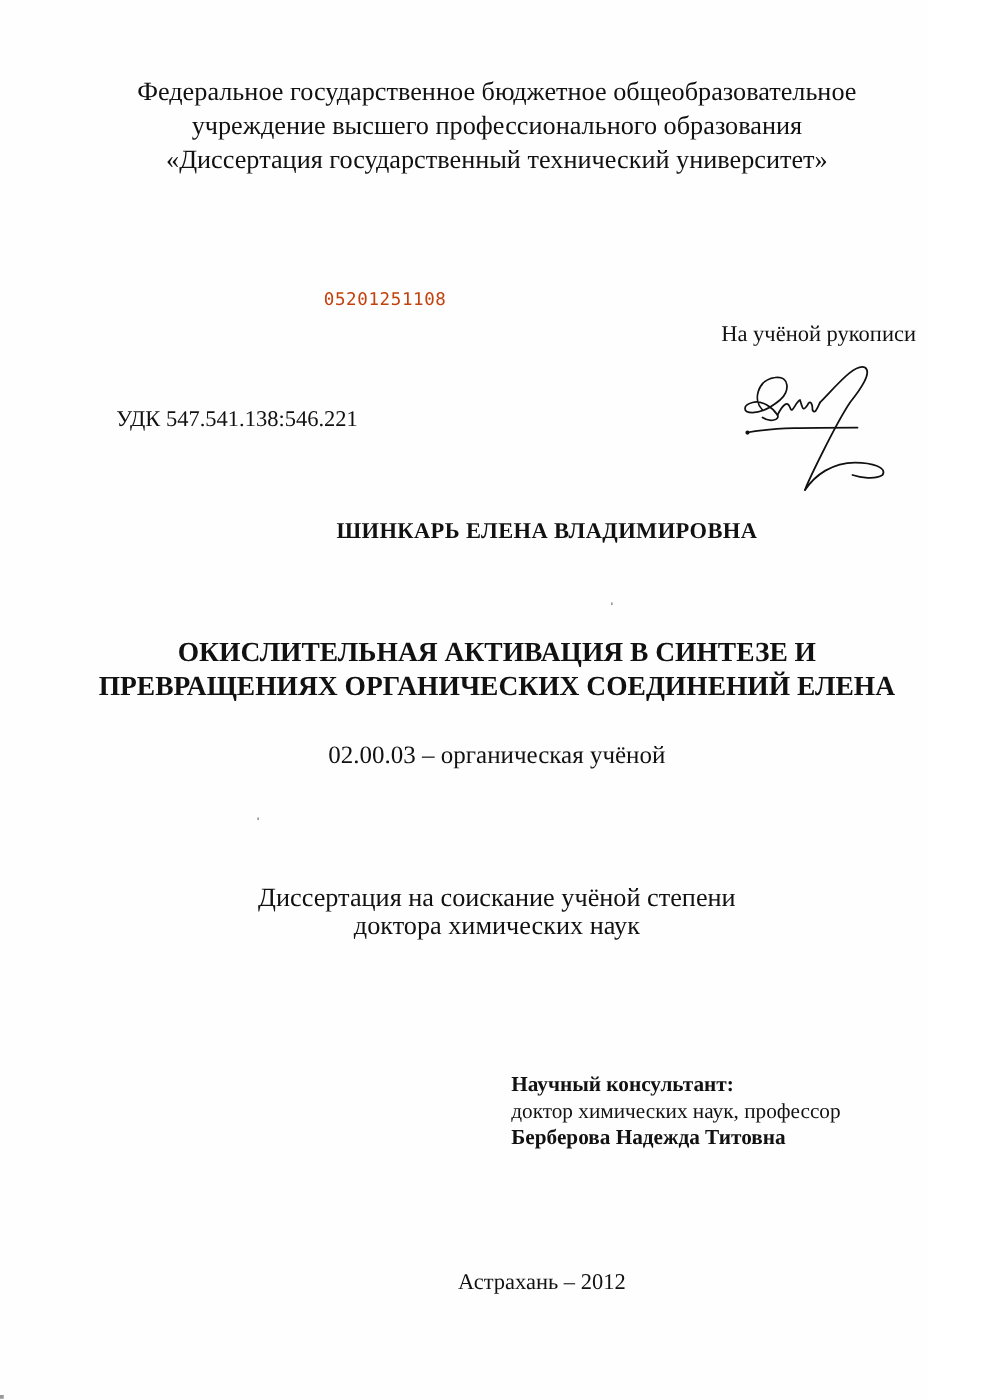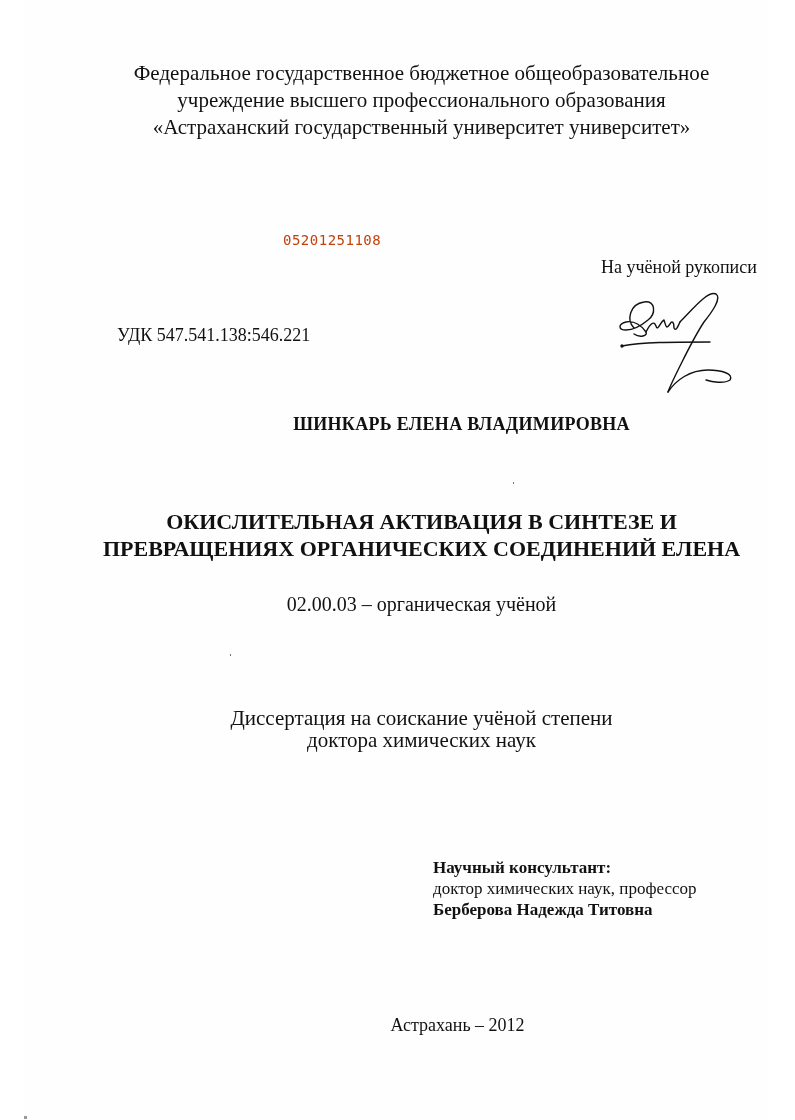--- a/index.html
+++ b/index.html
@@ -14,21 +14,20 @@
       overflow: hidden;
       font-family: "Liberation Serif", "DejaVu Serif", serif;
       color: #111111;
     }
     .page {
       position: absolute;
       left: 0; top: 0;
       width: 743px;
       height: 1120px;
       background: #fefefe;
-      margin-left: 24px;
     }
     .abs { position: absolute; }
     .center-block {
       position: absolute;
       left: 0;
       width: 795px;
       text-align: center;
     }
     .institution {
       top: 60px;
@@ -106,21 +105,21 @@
     }
   </style>
 </head>
 <body>
 
 <div class="page">
 
   <div class="center-block institution">
     <div>Федеральное государственное бюджетное общеобразовательное</div>
     <div>учреждение высшего профессионального образования</div>
-    <div>«Астраханский государственный университет университет»</div>
+    <div>«Диссертация государственный технический университет»</div>
   </div>
 
   <div class="abs reg-number">05201251108</div>
 
   <div class="abs rights">На учёной рукописи</div>
 
   <div class="abs udk">УДК 547.541.138:546.221</div>
 
   <svg class="abs signature" viewBox="0 0 130 110" fill="none" stroke="#111" stroke-width="1.4" stroke-linecap="round" stroke-linejoin="round">
 

